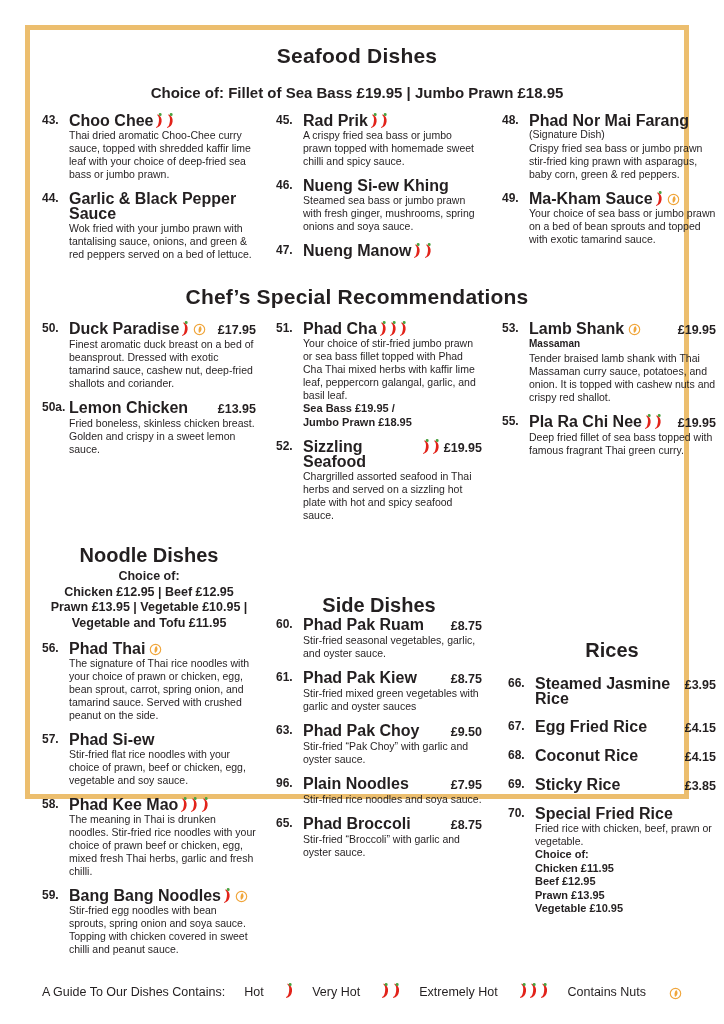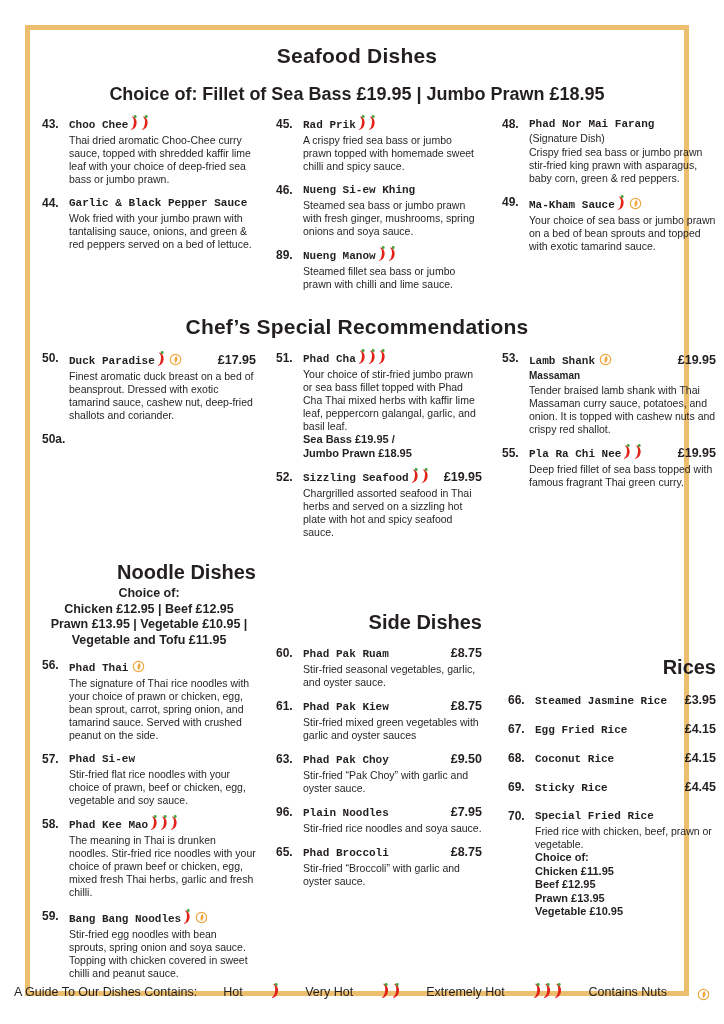--- a/index.html
+++ b/index.html
@@ -1,57 +1,57 @@
 <!DOCTYPE html>
 <html><head>
 <meta charset="utf-8">
 <style>
   html,body{margin:0;padding:0;}
   body{
     width:724px;height:1024px;background:#ffffff;position:relative;
     font-family:"Liberation Sans",sans-serif;color:#231f20;overflow:hidden;
   }
   .frame{
-    position:absolute;left:25px;top:25px;width:664px;height:971px;
+    position:absolute;left:25px;top:25px;width:664px;height:774px;
     border:5px solid #ECBE6E;box-sizing:border-box;
   }
   .content{padding:8px 10px 0 10px;}
   .sec-title{text-align:center;font-weight:bold;font-size:21px;margin-top:6px;letter-spacing:.2px;}
-  .sec-sub{text-align:center;font-weight:bold;font-size:18px;margin-top:16px;}
+  .sec-sub{text-align:center;font-weight:bold;font-size:15px;margin-top:16px;}
   .grid{display:grid;grid-template-columns:214px 206px 214px;column-gap:20px;margin-top:12px;padding:0 2px;}
   .chef-title{margin-top:14px;}
   .item{display:flex;margin-bottom:10px;}
   .num{flex:none;width:27px;font-weight:bold;font-size:12px;line-height:15px;}
   .body{flex:1;min-width:0;}
   .head{display:flex;align-items:baseline;}
-  .name{font-weight:bold;font-size:11px;line-height:15px;font-family:Liberation Mono, monospace;}
+  .name{font-weight:bold;font-size:16px;line-height:15px;}
   .name2{font-weight:bold;font-size:10px;line-height:14px;}
   .price{margin-left:auto;font-weight:bold;font-size:12.5px;padding-left:4px;}
   .note{font-size:10.5px;line-height:13px;}
   .desc{font-size:10.5px;line-height:13px;margin-top:1px;}
   .bold-line{font-size:11px;font-weight:bold;line-height:13.5px;}
   .chili{
     position:relative;color:#E2231A;font-weight:bold;font-size:15px;line-height:12px;
     font-family:"DejaVu Serif",serif;margin-left:3px;display:inline-block;transform:rotate(6deg);
   }
   .chili::before{content:'';position:absolute;left:2px;top:-2px;width:3px;height:3px;background:#48A23F;border-radius:50%;}
   .nut{display:inline-block;margin-left:4px;position:relative;top:2px;}
   .nut svg{width:13px;height:13px;display:block;}
-  .tricol .colhead{text-align:right;font-weight:bold;font-size:20px;}
+  .tricol .colhead{text-align:center;font-weight:bold;font-size:20px;}
   .choice-line{text-align:center;font-weight:bold;font-size:12.5px;line-height:15.5px;}
   .choice-first{margin-top:2px;}
   .noodle-items{margin-top:10px;}
   .col-sides{margin-top:50px;}
   .col-rices{margin-top:95px;padding-left:6px;}
-  .sides-items{margin-top:12px;}
+  .sides-items{}
   .rices-items{margin-top:14px;}
   .rices-items .item{margin-bottom:13px;}
   .legend{
-    position:absolute;left:0;right:0;top:985px;display:flex;align-items:center;
-    justify-content:center;gap:26px;font-size:12.5px;
+    position:absolute;left:0;right:0;top:985px;display:flex;
+    justify-content:center;gap:19px;font-size:12.5px;
   }
   .legend .chili{font-size:16px;}
   .legend-label{white-space:nowrap;}
 </style>
 </head>
 <body>
 
 <div class="frame">
   <div class="content">
 
@@ -95,28 +95,27 @@
           <div class="item">
             <span class="num">46.</span>
             <div class="body">
               <div class="head">
                 <span class="name">Nueng Si-ew Khing</span>
               </div>
               <div class="desc">Steamed sea bass or jumbo prawn with fresh ginger, mushrooms, spring onions and soya sauce.</div>
             </div>
           </div>
           <div class="item">
-            <span class="num">89.</span>
+            <span class="num">47.</span>
             <div class="body">
               <div class="head">
                 <span class="name">Nueng Manow</span>
                 <span class="chili">)</span>
                 <span class="chili">)</span>
               </div>
-              <div class="desc">Steamed fillet sea bass or jumbo prawn with chilli and lime sauce.</div>
             </div>
           </div>
         </div>
       <div>
           <div class="item">
             <span class="num">48.</span>
             <div class="body">
               <div class="head">
                 <span class="name">Phad Nor Mai Farang</span>
               </div>
@@ -158,20 +157,27 @@
                     <path d="M11 4.5 C14.5 7.5 13.5 12.5 9.3 15.5 C7.8 12 8.2 7.5 11 4.5 Z" fill="#F0A63C"></path>
                   </svg>
                 </span>
                 <span class="price">£17.95</span>
               </div>
               <div class="desc">Finest aromatic duck breast on a bed of beansprout. Dressed with exotic tamarind sauce, cashew nut, deep-fried shallots and coriander.</div>
             </div>
           </div>
           <div class="item">
             <span class="num">50a.</span>
+            <div class="body">
+              <div class="head">
+                <span class="name">Lemon Chicken</span>
+                <span class="price">£13.95</span>
+              </div>
+              <div class="desc">Fried boneless, skinless chicken breast. Golden and crispy in a sweet lemon sauce.</div>
+            </div>
           </div>
         </div>
       <div>
           <div class="item">
             <span class="num">51.</span>
             <div class="body">
               <div class="head">
                 <span class="name">Phad Cha</span>
                 <span class="chili">)</span>
                 <span class="chili">)</span>
@@ -373,21 +379,21 @@
                   <span class="name">Coconut Rice</span>
                   <span class="price">£4.15</span>
                 </div>
               </div>
             </div>
             <div class="item">
               <span class="num">69.</span>
               <div class="body">
                 <div class="head">
                   <span class="name">Sticky Rice</span>
-                  <span class="price">£4.45</span>
+                  <span class="price">£3.85</span>
                 </div>
               </div>
             </div>
             <div class="item">
               <span class="num">70.</span>
               <div class="body">
                 <div class="head">
                   <span class="name">Special Fried Rice</span>
                 </div>
                 <div class="desc">Fried rice with chicken, beef, prawn or vegetable.</div>

